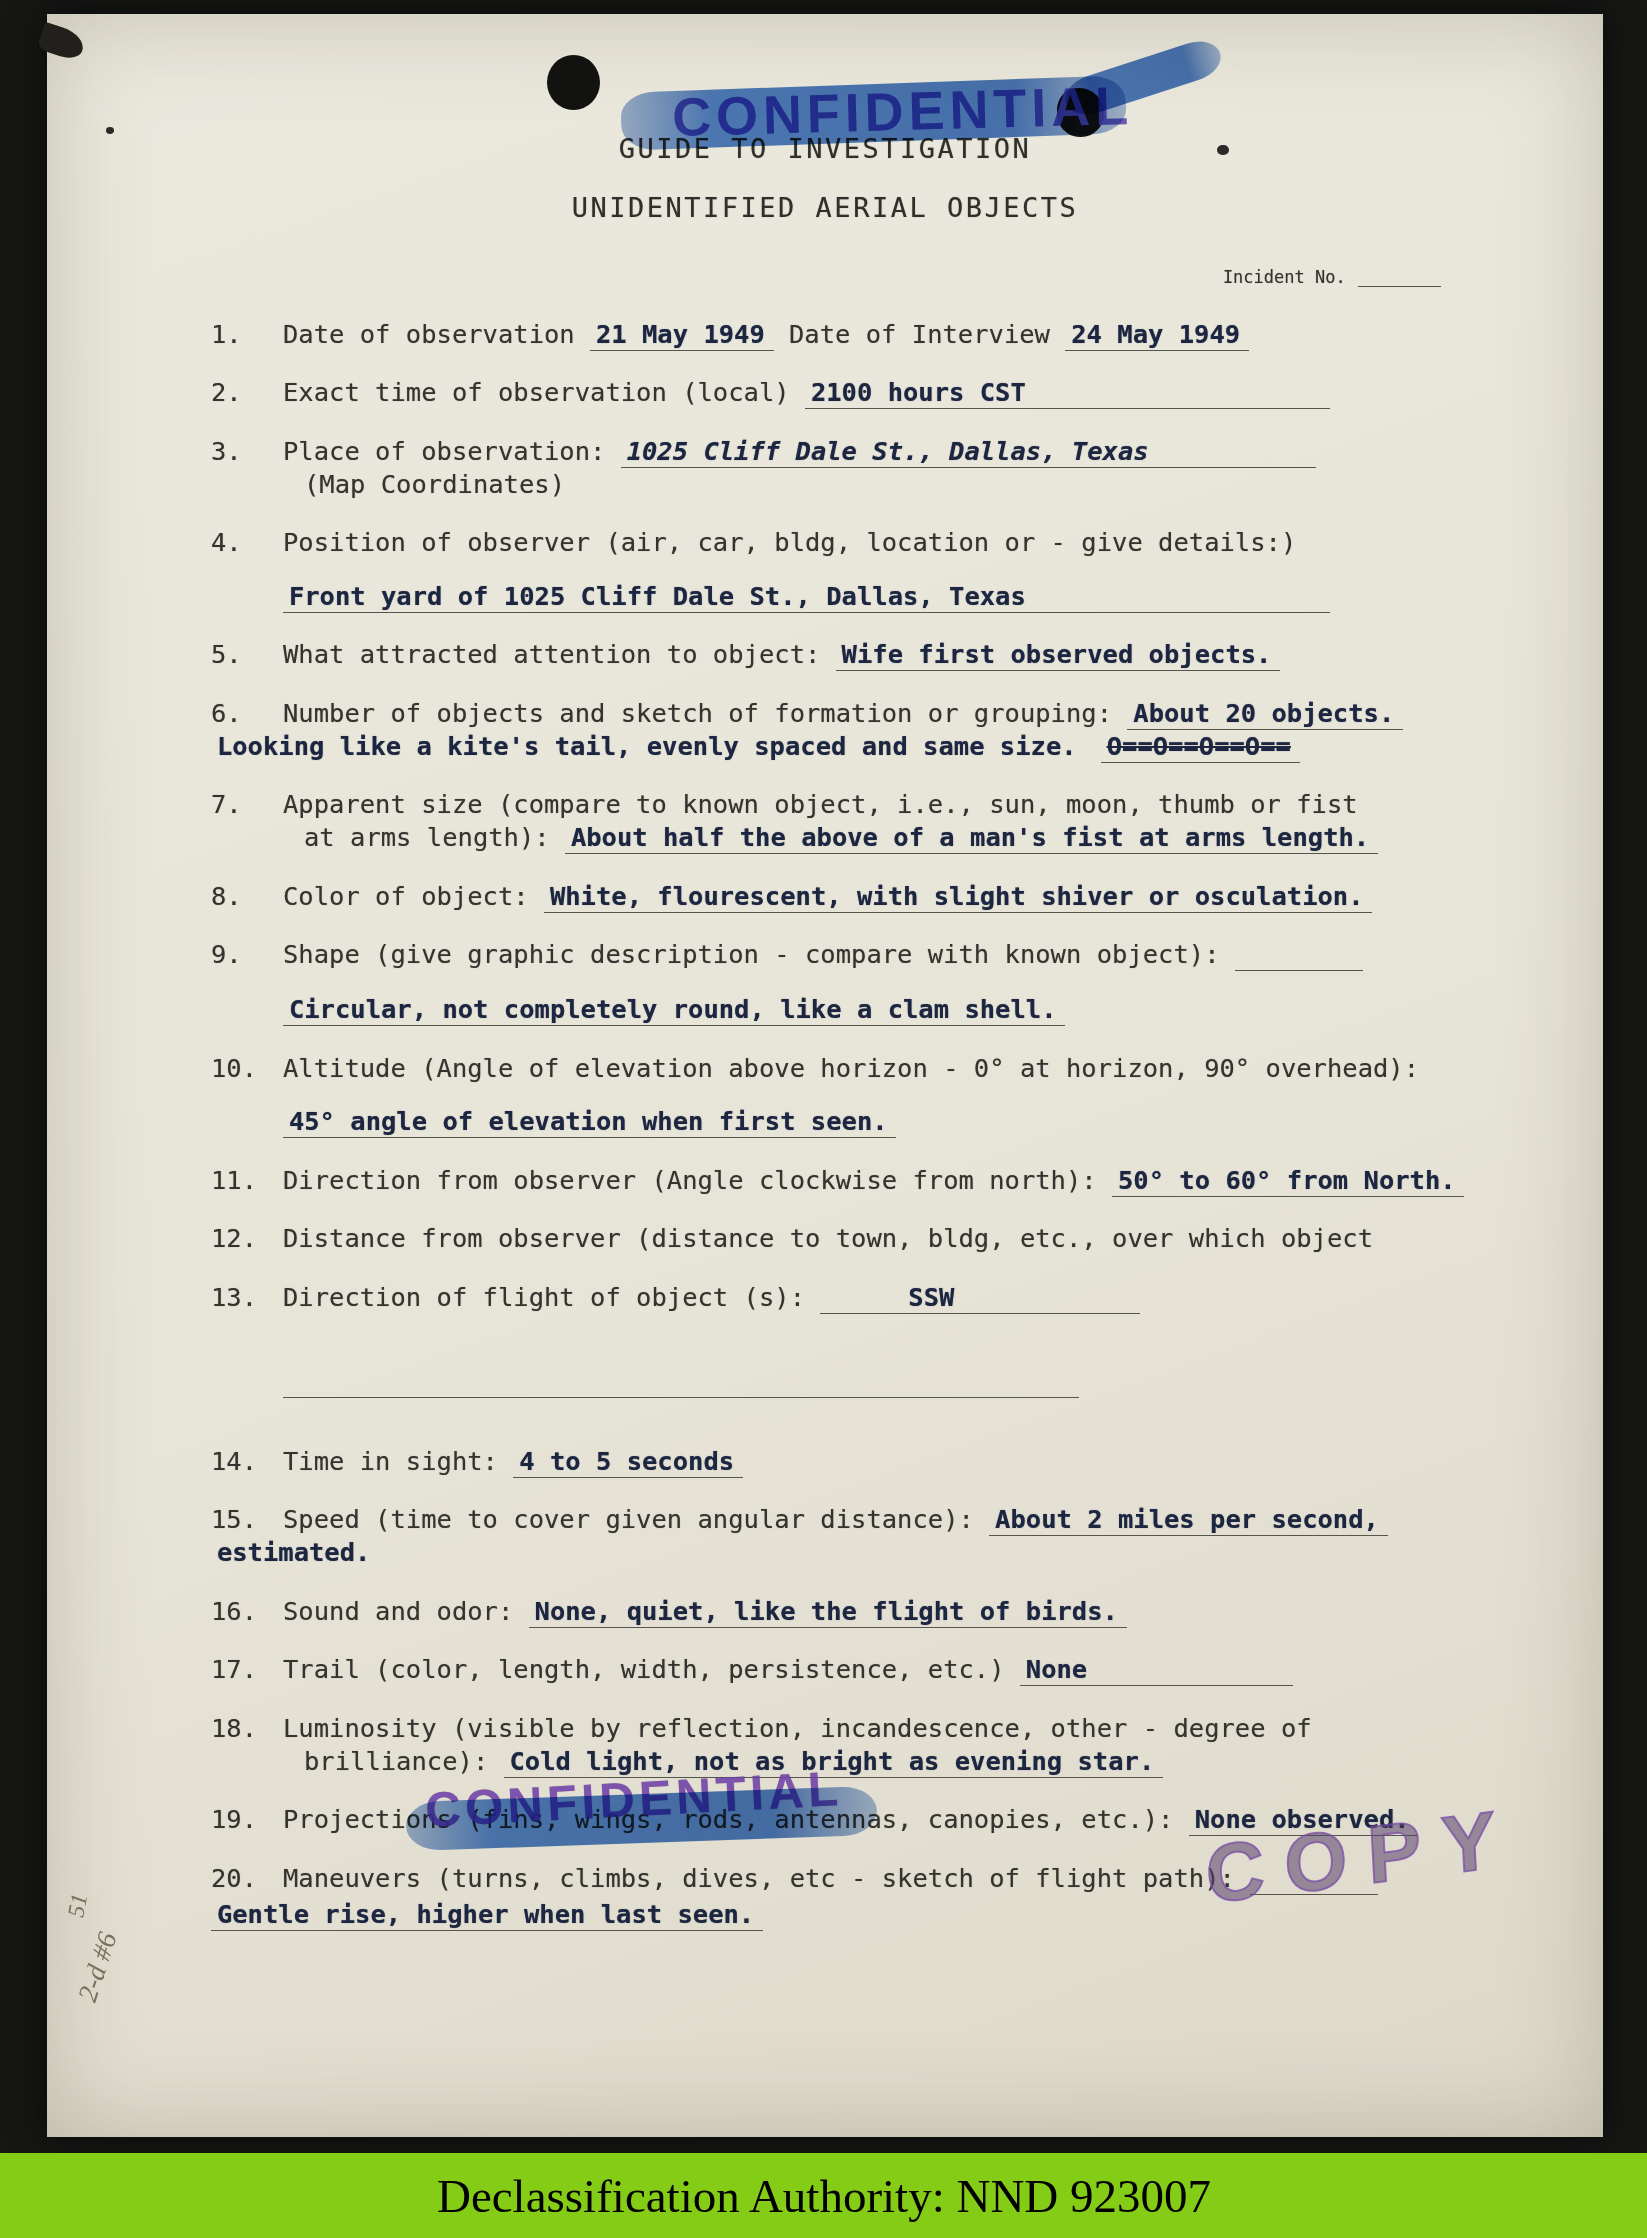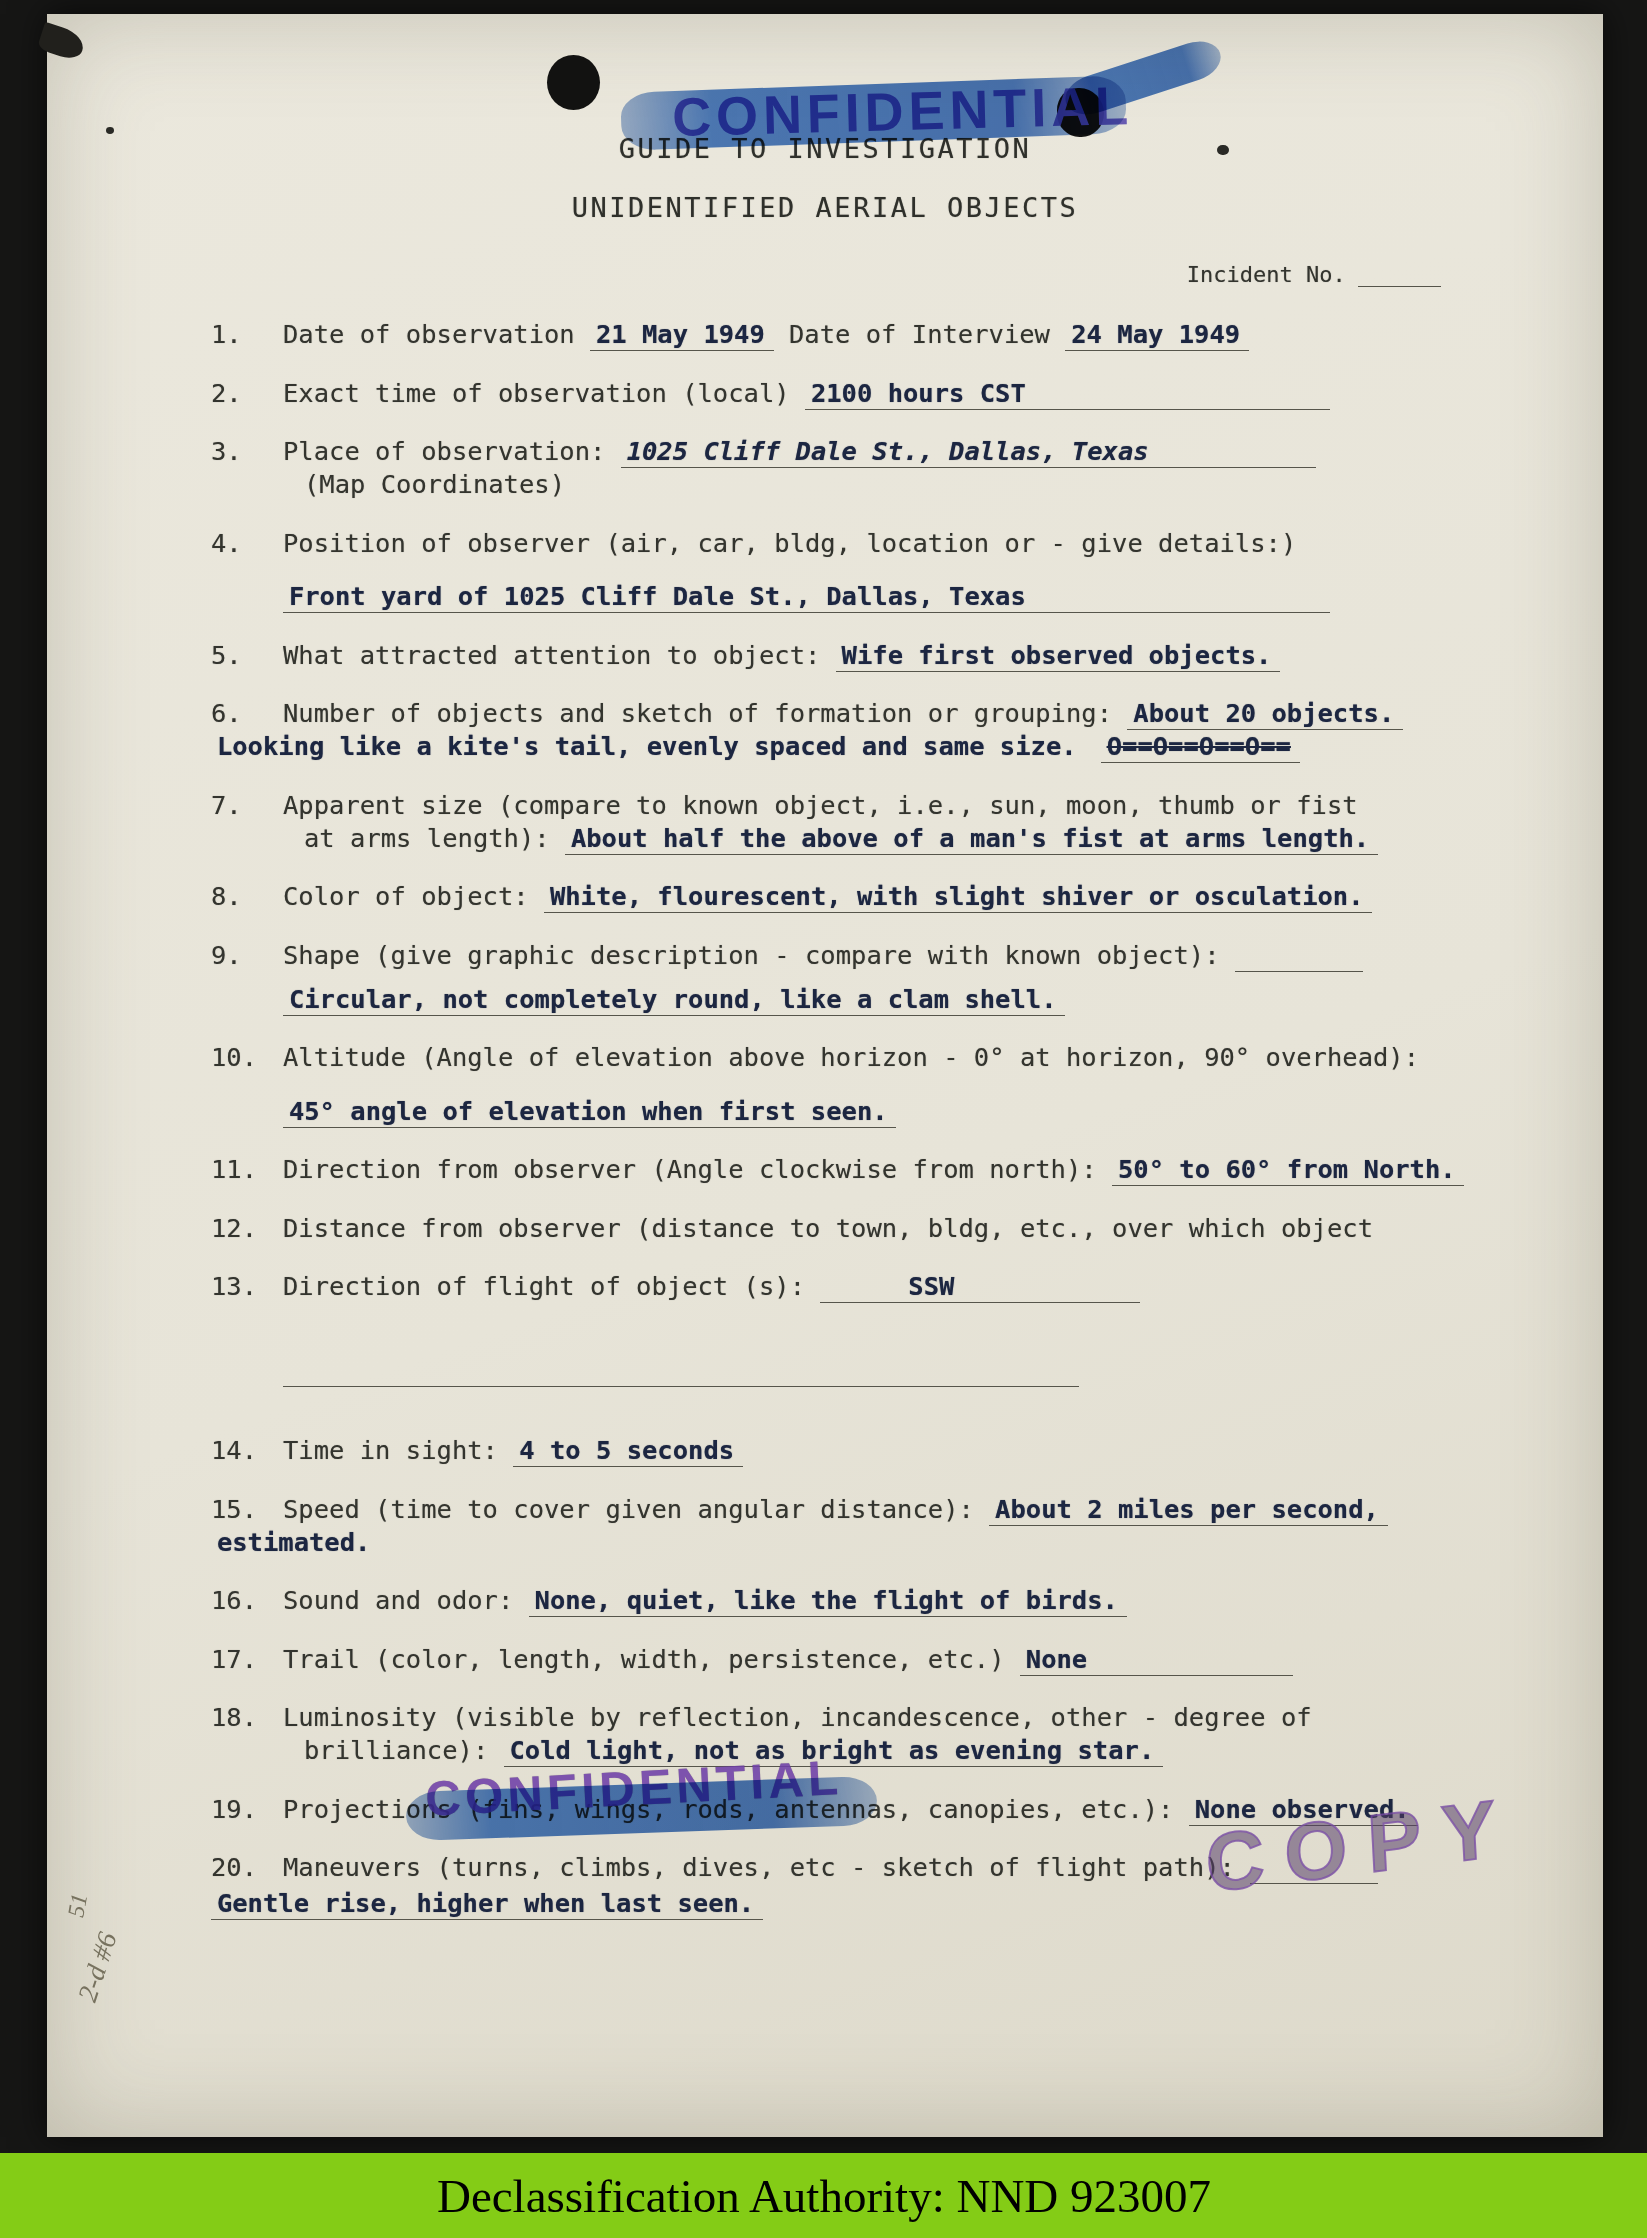--- a/index.html
+++ b/index.html
@@ -22,21 +22,21 @@
   .tear{position:absolute;left:-6.9px;top:14.7px;width:44px;height:27.5px;background:#21201c;border-radius:10% 80% 60% 40%;transform:rotate(18deg);}
   .speck{position:absolute;background:#2a2a26;border-radius:50%;}
 
   
   .title,.subtitle{
     text-align:center;font-size:27px;letter-spacing:2.5px;color:#2f302b;
     text-shadow:0 0 1px rgba(47,48,43,.45);
   }
   .subtitle{margin-top:28.4px;}
   .incident{
-    margin-top:39px;margin-right:162px;text-align:right;font-size:22px;color:#33342e;
+    margin-top:39px;margin-right:162px;text-align:right;font-size:17px;color:#33342e;
     text-shadow:0 0 1px rgba(47,48,43,.4);
   }
   .blank{display:inline-block;border-bottom:1.5px solid #55544a;height:23.5px;vertical-align:bottom;}
   .blank-incident{width:83px;margin-left:12.3px;}
 
   
   .form{padding:31px 83px 0 164px;}
   .item{
     display:flex;margin-bottom:25.5px;
     font-size:25.5px;line-height:33px;color:#33342e;
@@ -185,21 +185,21 @@
       <span class="num">8.</span>
       <div class="body">
         <span class="lbl">Color of object: </span><span class="ans">White, flourescent, with slight shiver or osculation.</span>
       </div>
     </div>
 
     <div class="item">
       <span class="num">9.</span>
       <div class="body">
         <div><span class="lbl">Shape (give graphic description - compare with known object): </span><span class="blank blank-short"></span></div>
-        <div style="margin-top:11px;"><span class="ans">Circular, not completely round, like a clam shell.</span></div>
+        <div style="margin-top:22px;"><span class="ans">Circular, not completely round, like a clam shell.</span></div>
       </div>
     </div>
 
     <div class="item">
       <span class="num">10.</span>
       <div class="body">
         <div><span class="lbl">Altitude (Angle of elevation above horizon - 0° at horizon, 90° overhead):</span></div>
         <div style="margin-top:20.6px;"><span class="ans">45° angle of elevation when first seen.</span></div>
       </div>
     </div>

